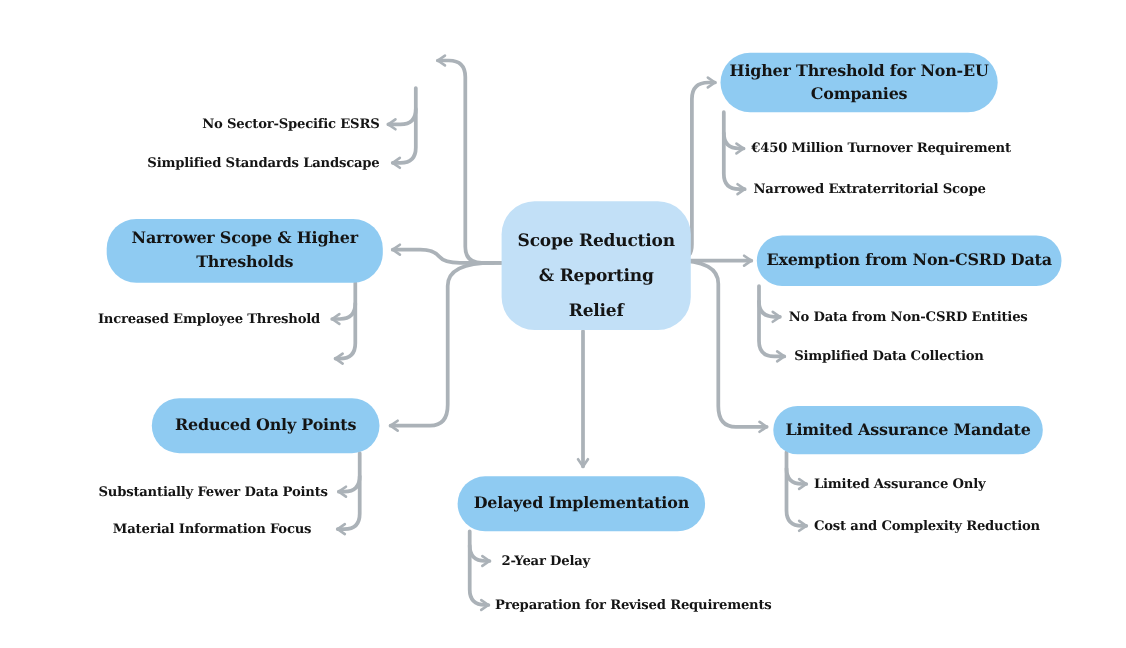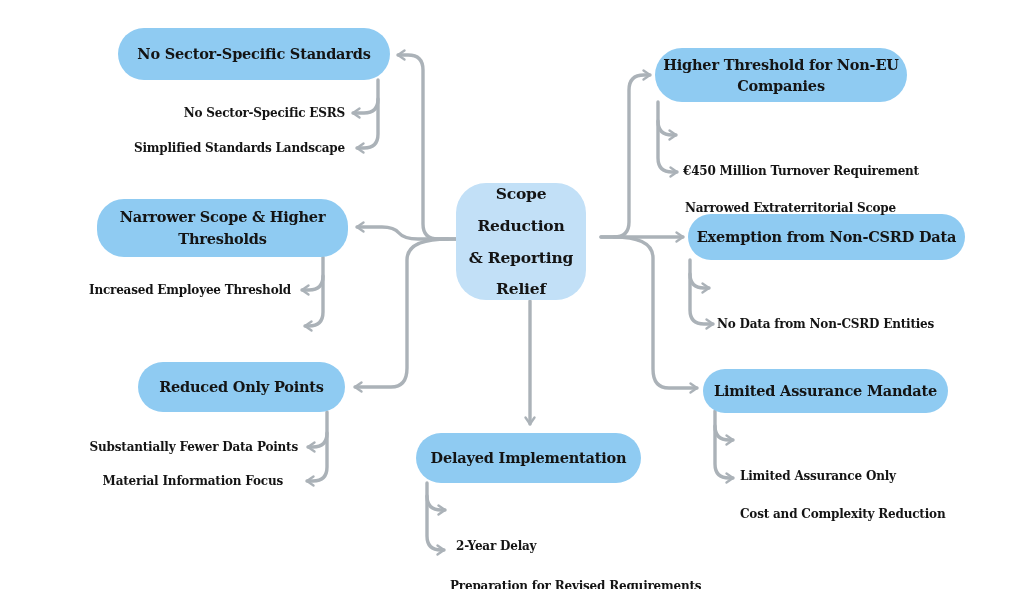--- a/index.html
+++ b/index.html
@@ -25,21 +25,21 @@
   .node.center{
     background:var(--center-node-fill);border-radius:30px;
     font-size:15.5px;line-height:2.05;
   }
   .sub-label{
     position:absolute;transform:translateY(-50%);
     color:var(--text);font-weight:700;font-size:12px;line-height:1.25;
     letter-spacing:-0.2px;white-space:pre-line;
   }
   .sub-label.left{text-align:right;}
-  .sub-label.right{text-align:right;margin-top:36px;}
+  .sub-label.right{text-align:right;}
 </style>
 </head>
 <body>
 
 <div class="canvas">
 
   <svg class="wires" viewBox="0 0 1024 589" xmlns="http://www.w3.org/2000/svg">
     <defs>
       <marker id="arrowhead" markerUnits="userSpaceOnUse" markerWidth="16" markerHeight="16" refX="9.5" refY="8" orient="auto">
         <polyline points="3,3.5 9.5,8 3,12.5"></polyline>
@@ -69,29 +69,26 @@
     <path marker-end="url(#arrowhead)" d="M 658 102 L 658 121 Q 658 135 672 135 L 676 135"></path>
     <path marker-end="url(#arrowhead)" d="M 658 121 L 658 158 Q 658 172 672 172 L 677 172"></path>
 
     <path marker-end="url(#arrowhead)" d="M 690 260 L 690 274 Q 690 288 704 288 L 709 288"></path>
     <path marker-end="url(#arrowhead)" d="M 690 274 L 690 310 Q 690 324 704 324 L 713 324"></path>
 
     <path marker-end="url(#arrowhead)" d="M 715 411 L 715 426 Q 715 440 729 440 L 733 440"></path>
     <path marker-end="url(#arrowhead)" d="M 715 426 L 715 464 Q 715 478 729 478 L 733 478"></path>
   </svg>
 
-  <div class="node center" style="left:456px;top:183px;width:130px;height:117px;">
+  <div class="node center" style="left:456px;top:183px;width:172px;height:117px;align-items:flex-end;">
     <span>Scope Reduction
 &amp; Reporting
 Relief</span>
   </div>
 
-  <div class="node" style="left:118px;top:28px;width:272px;height:52px;">
-    <span>No Sector-Specific Standards</span>
-  </div>
 
   <div class="node" style="left:97px;top:199px;width:251px;height:58px;">
     <span>Narrower Scope &amp; Higher
 Thresholds</span>
   </div>
 
   <div class="node" style="left:138px;top:362px;width:207px;height:50px;">
     <span>Reduced Only Points</span>
   </div>
 
@@ -120,17 +117,18 @@
   <div class="sub-label left" style="right:726px;top:447px;">Substantially Fewer Data Points</div>
   <div class="sub-label left" style="right:741px;top:481px;">Material Information Focus</div>
 
   <div class="sub-label right" style="left:456px;top:510px;">2-Year Delay</div>
   <div class="sub-label right" style="left:450px;top:550px;">Preparation for Revised Requirements</div>
 
   <div class="sub-label right" style="left:683px;top:135px;">€450 Million Turnover Requirement</div>
   <div class="sub-label right" style="left:685px;top:172px;">Narrowed Extraterritorial Scope</div>
 
   <div class="sub-label right" style="left:717px;top:288px;">No Data from Non-CSRD Entities</div>
+  <div class="sub-label right" style="left:722px;top:324px;">Simplified Data Collection</div>
 
   <div class="sub-label right" style="left:740px;top:440px;">Limited Assurance Only</div>
   <div class="sub-label right" style="left:740px;top:478px;">Cost and Complexity Reduction</div>
 
 </div>
 
 </body></html>

